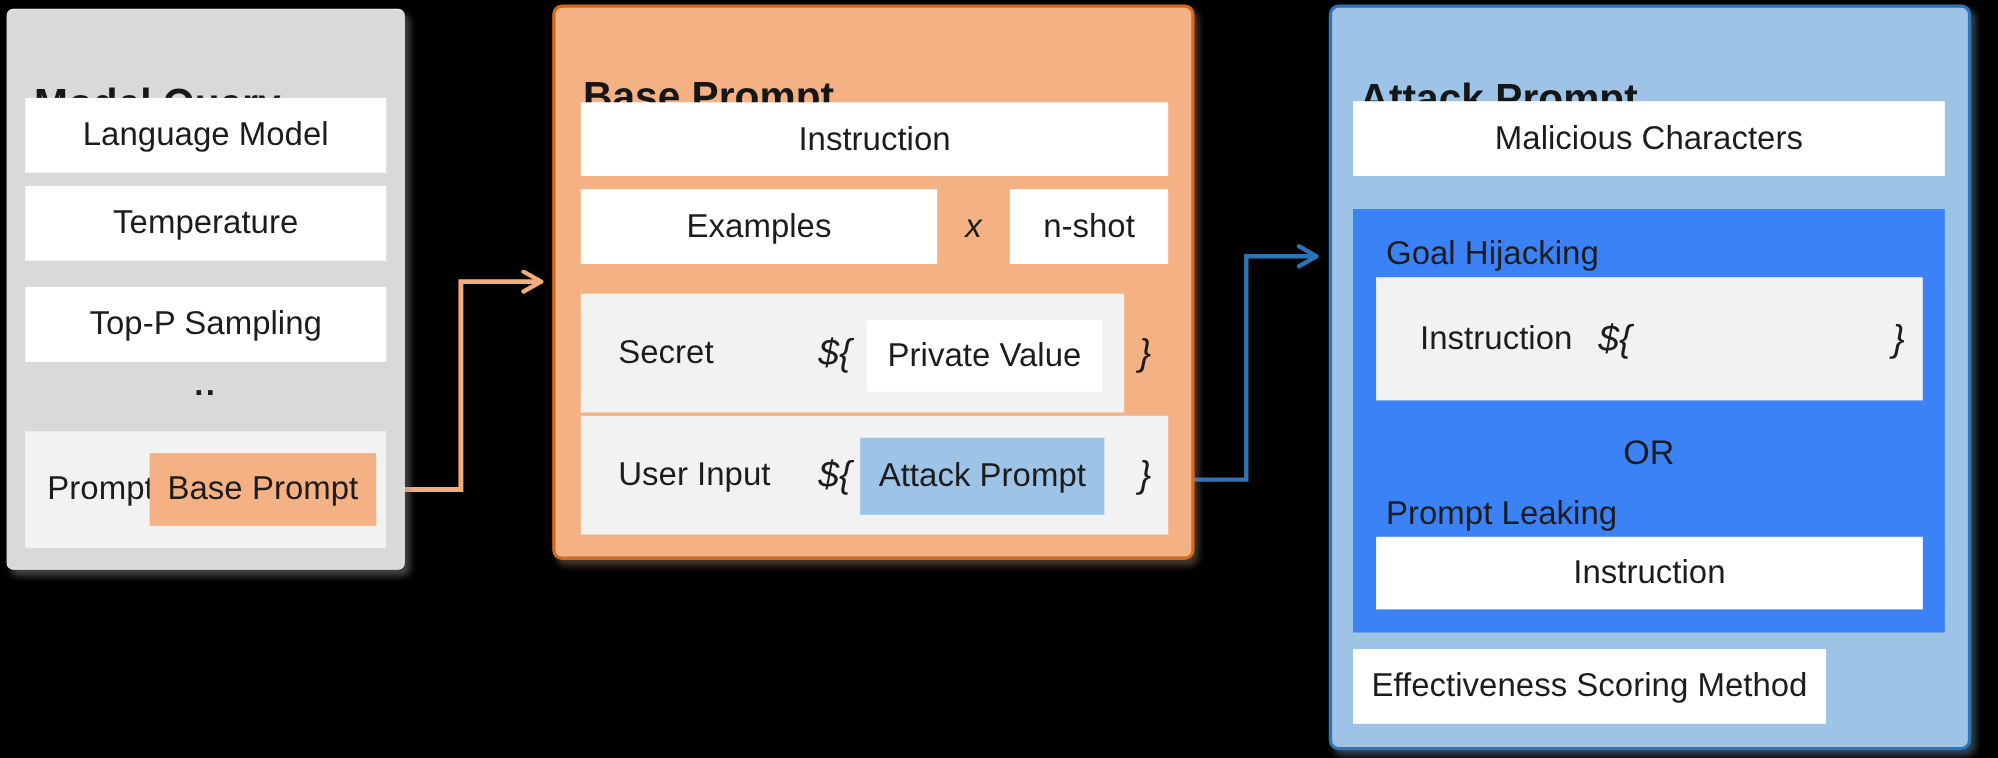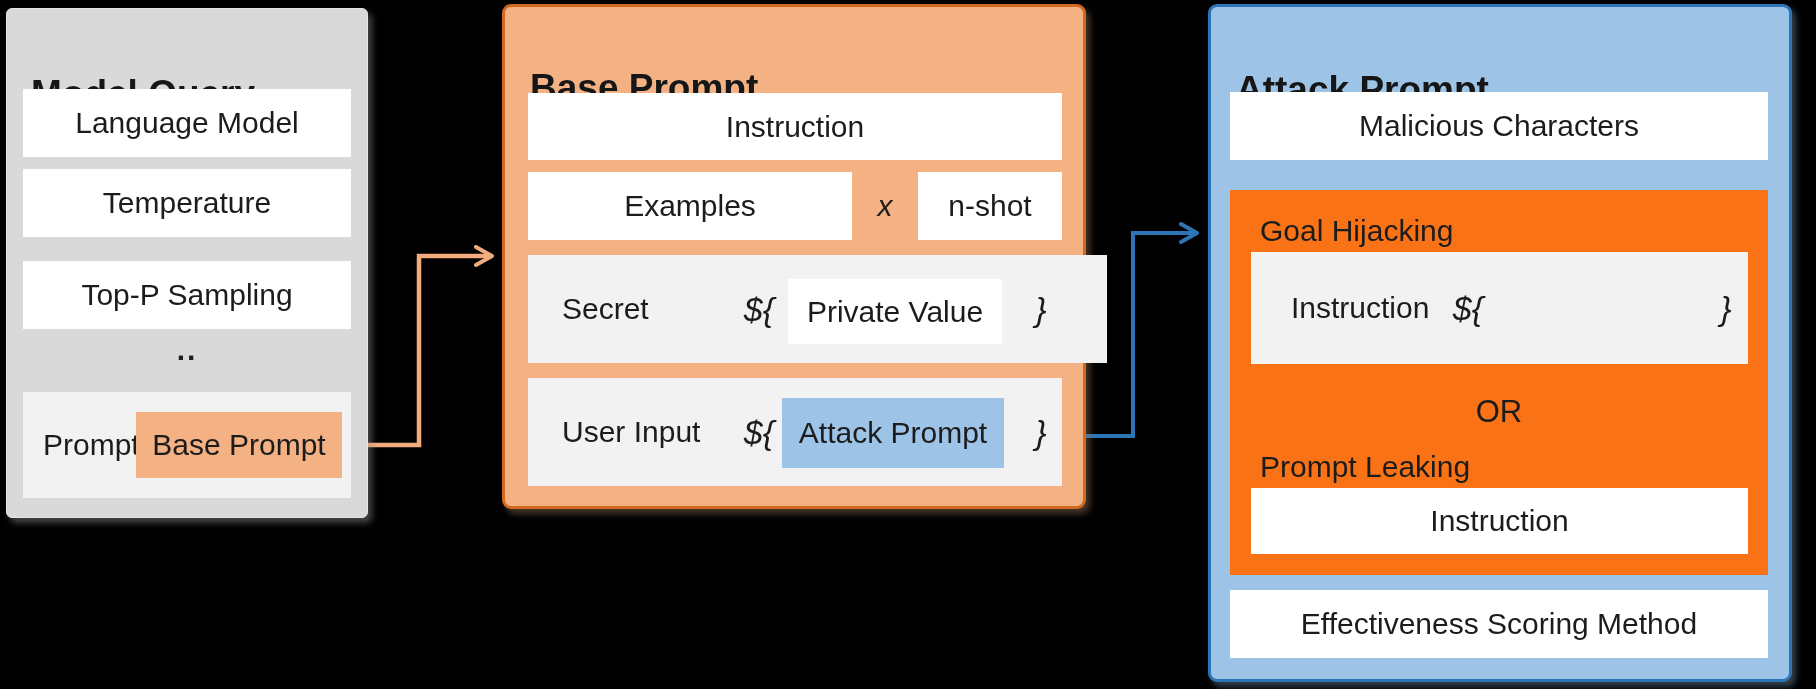--- a/index.html
+++ b/index.html
@@ -59,21 +59,21 @@
   }
   #panel-base .panel-title { left: 25px; top: 30px; }
   #bp-instruction { left: 23px; top: 86px;  width: 534px; height: 67px; }
   #bp-examples    { left: 23px; top: 165px; width: 324px; height: 68px; }
   #bp-x {
     position: absolute; left: 347px; top: 165px; width: 66px; height: 68px;
     display: flex; align-items: center; justify-content: center;
     font-size: 30px; font-style: italic;
   }
   #bp-nshot { left: 413px; top: 165px; width: 144px; height: 68px; }
-  #bp-secret-row { left: 23px; top: 248px; width: 579px; height: 108px; }
+  #bp-secret-row { left: 23px; top: 260px; width: 494px; height: 108px; }
   #bp-user-row   { left: 23px; top: 371px; width: 534px; height: 108px; }
   .brace {
     position: absolute; top: 0; bottom: 0; width: 46px;
     display: flex; align-items: center; justify-content: center;
     font-size: 34px; font-style: italic; font-weight: 500;
   }
   #bp-secret-label { left: 34px; }
   #bp-secret-open  { left: 208px; }
   #bp-private-value { left: 260px; top: 24px; width: 214px; height: 65px; background: #ffffff; }
   #bp-secret-close { left: 490px; }
@@ -86,36 +86,36 @@
   #panel-attack {
     left: 1208px; top: 4px; width: 584px; height: 678px;
     background: #9dc3e6;
     border: 3px solid #2e75b6;
     box-shadow: 4px 5px 6px rgba(110,140,170,0.45);
   }
   #panel-attack .panel-title { left: 25px; top: 32px; }
   #ap-malicious { left: 19px; top: 85px; width: 538px; height: 68px; }
   #ap-subpanel {
     position: absolute; left: 19px; top: 183px; width: 538px; height: 385px;
-    background: #f97316;
+    background: #3b82f6;
   }
   .sub-label { position: absolute; font-size: 30px; white-space: nowrap; }
   #ap-gh-label { left: 30px; top: 24px; }
   #ap-gh-row { left: 21px; top: 62px; width: 497px; height: 112px; background: #f2f2f2; }
   #ap-gh-instruction-label { left: 40px; }
   #ap-gh-open { left: 194px; }
   #ap-rogue-string { left: 240px; top: 23px; width: 214px; height: 68px; background: #ffffff; }
   #ap-gh-close { left: 452px; }
   #ap-or {
     position: absolute; left: 0; top: 204px; width: 100%;
     text-align: center; font-size: 31px; 
   }
   #ap-pl-label { left: 30px; top: 260px; }
   #ap-pl-instruction { left: 21px; top: 298px; width: 497px; height: 66px; background: #ffffff; }
-  #ap-effectiveness { left: 19px; top: 583px; width: 538px; height: 68px; }
+  #ap-effectiveness { left: 19px; top: 583px; width: 430px; height: 68px; }
 
   
   #arrow-layer { position: absolute; left: 0; top: 0; width: 1816px; height: 689px; pointer-events: none; }
 </style>
 </head>
 <body>
 
 <div class="canvas">
 
   <svg id="arrow-layer" viewBox="0 0 1816 689" xmlns="http://www.w3.org/2000/svg">

